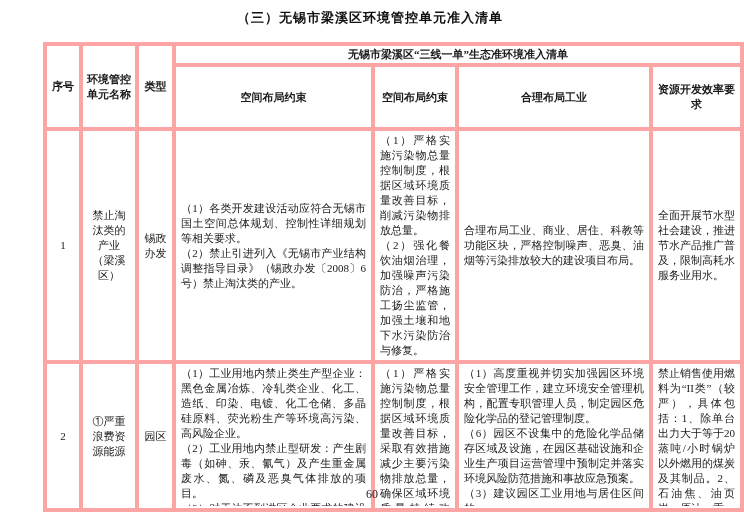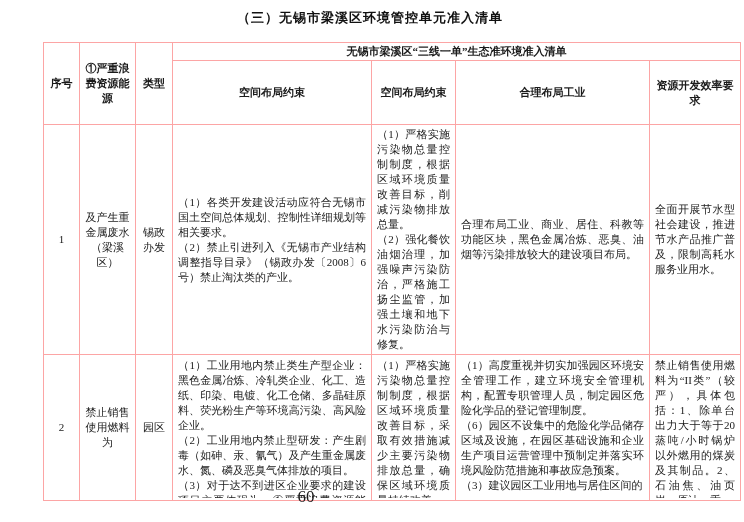--- a/index.html
+++ b/index.html
@@ -11,84 +11,84 @@
   .doc-title {
     position:absolute; top:9px; left:0; width:740px; text-align:center;
     font-family:"DejaVu Sans","Liberation Sans",sans-serif;
     font-weight:bold; font-size:13px; letter-spacing:1px; color:#111;
   }
   table.main {
     position:absolute; left:43px; top:42px; width:697px;
     border-collapse:collapse; table-layout:fixed;
   }
   table.main th, table.main td {
-    border:1px solid #fca5a5; font-size:11px; line-height:15px;
+    border:4px solid #fca5a5; font-size:11px; line-height:15px;
     padding:2px 5px; vertical-align:middle; word-break:break-all;
     overflow:hidden;
   }
   table.main th {
     font-weight:bold; text-align:center; padding:1px 3px;
   }
   tr.hrow1 { height:18px; }
   tr.hrow2 { height:64px; }
   tr.row1  { height:207px; }
   tr.row2  { height:146px; }
   .jus { text-align:justify; text-align-last:left; }
   .ml  { white-space:pre-line; }
   .ctr { text-align:center; }
   .jc  { text-align:justify; text-align-last:center;margin-left:26px; }
   td.top { vertical-align:top; }
   .clip2 { height:140px; overflow:hidden; }
   .page-num {
-    position:absolute; top:487px; left:0; width:612px; text-align:center;
-    font-size:17px; color:#1a1a1a;
+    position:absolute; top:487px; left:0; width:744px; text-align:center;
+    font-size:12px; color:#1a1a1a;
   }
 </style>
 </head>
 <body>
 
 <div class="doc-title">（三）无锡市梁溪区环境管控单元准入清单</div>
 
 <table class="main">
   <colgroup>
     <col style="width:36px">
       <col style="width:56px">
       <col style="width:37px">
     <col style="width:199px">
       <col style="width:84px">
       <col style="width:194px">
       <col style="width:91px">
   </colgroup>
   <tbody>
       <tr class="hrow1">
     <th rowspan="2">序号</th>
-    <th rowspan="2">①严重浪费资源能源</th>
+    <th rowspan="2">环境管控单元名称</th>
     <th rowspan="2">类型</th>
     <th colspan="4">无锡市梁溪区“三线一单”生态准环境准入清单</th>
   </tr>
   <tr class="hrow2">
     <th>空间布局约束</th>
     <th>空间布局约束</th>
     <th>合理布局工业</th>
     <th class="jc">资源开发效率要求</th>
   </tr>
   <tr class="row1">
     <td class="ctr">1</td>
-    <td class="ctr">及产生重金属废水（梁溪区）</td>
+    <td class="ctr">禁止淘汰类的产业（梁溪区）</td>
     <td class="ctr">锡政办发</td>
     <td class="jus ml">（1）各类开发建设活动应符合无锡市国土空间总体规划、控制性详细规划等相关要求。
 （2）禁止引进列入《无锡市产业结构调整指导目录》（锡政办发〔2008〕6号）禁止淘汰类的产业。</td>
     <td class="jus ml">（1）严格实施污染物总量控制制度，根据区域环境质量改善目标，削减污染物排放总量。
 （2）强化餐饮油烟治理，加强噪声污染防治，严格施工扬尘监管，加强土壤和地下水污染防治与修复。</td>
-    <td class="jus ml">合理布局工业、商业、居住、科教等功能区块，黑色金属冶炼、恶臭、油烟等污染排放较大的建设项目布局。</td>
+    <td class="jus ml">合理布局工业、商业、居住、科教等功能区块，严格控制噪声、恶臭、油烟等污染排放较大的建设项目布局。</td>
     <td class="jus ml">全面开展节水型社会建设，推进节水产品推广普及，限制高耗水服务业用水。</td>
   </tr>
   <tr class="row2">
     <td class="ctr">2</td>
-    <td class="ctr">禁止销售使用燃料为</td>
+    <td class="ctr">①严重浪费资源能源</td>
     <td class="ctr">园区</td>
     <td class="top">
           <div class="clip2 jus ml">（1）工业用地内禁止类生产型企业：黑色金属冶炼、冷轧类企业、化工、造纸、印染、电镀、化工仓储、多晶硅原料、荧光粉生产等环境高污染、高风险企业。
 （2）工业用地内禁止型研发：产生剧毒（如砷、汞、氰气）及产生重金属废水、氮、磷及恶臭气体排放的项目。
 （3）对于达不到进区企业要求的建设项目主要体现为：①严重浪费资源能源、</div>
         </td>
     <td class="top">
           <div class="clip2 jus ml">（1）严格实施污染物总量控制制度，根据区域环境质量改善目标，采取有效措施减少主要污染物排放总量，确保区域环境质量持续改善。</div>
         </td>
     <td class="top">

